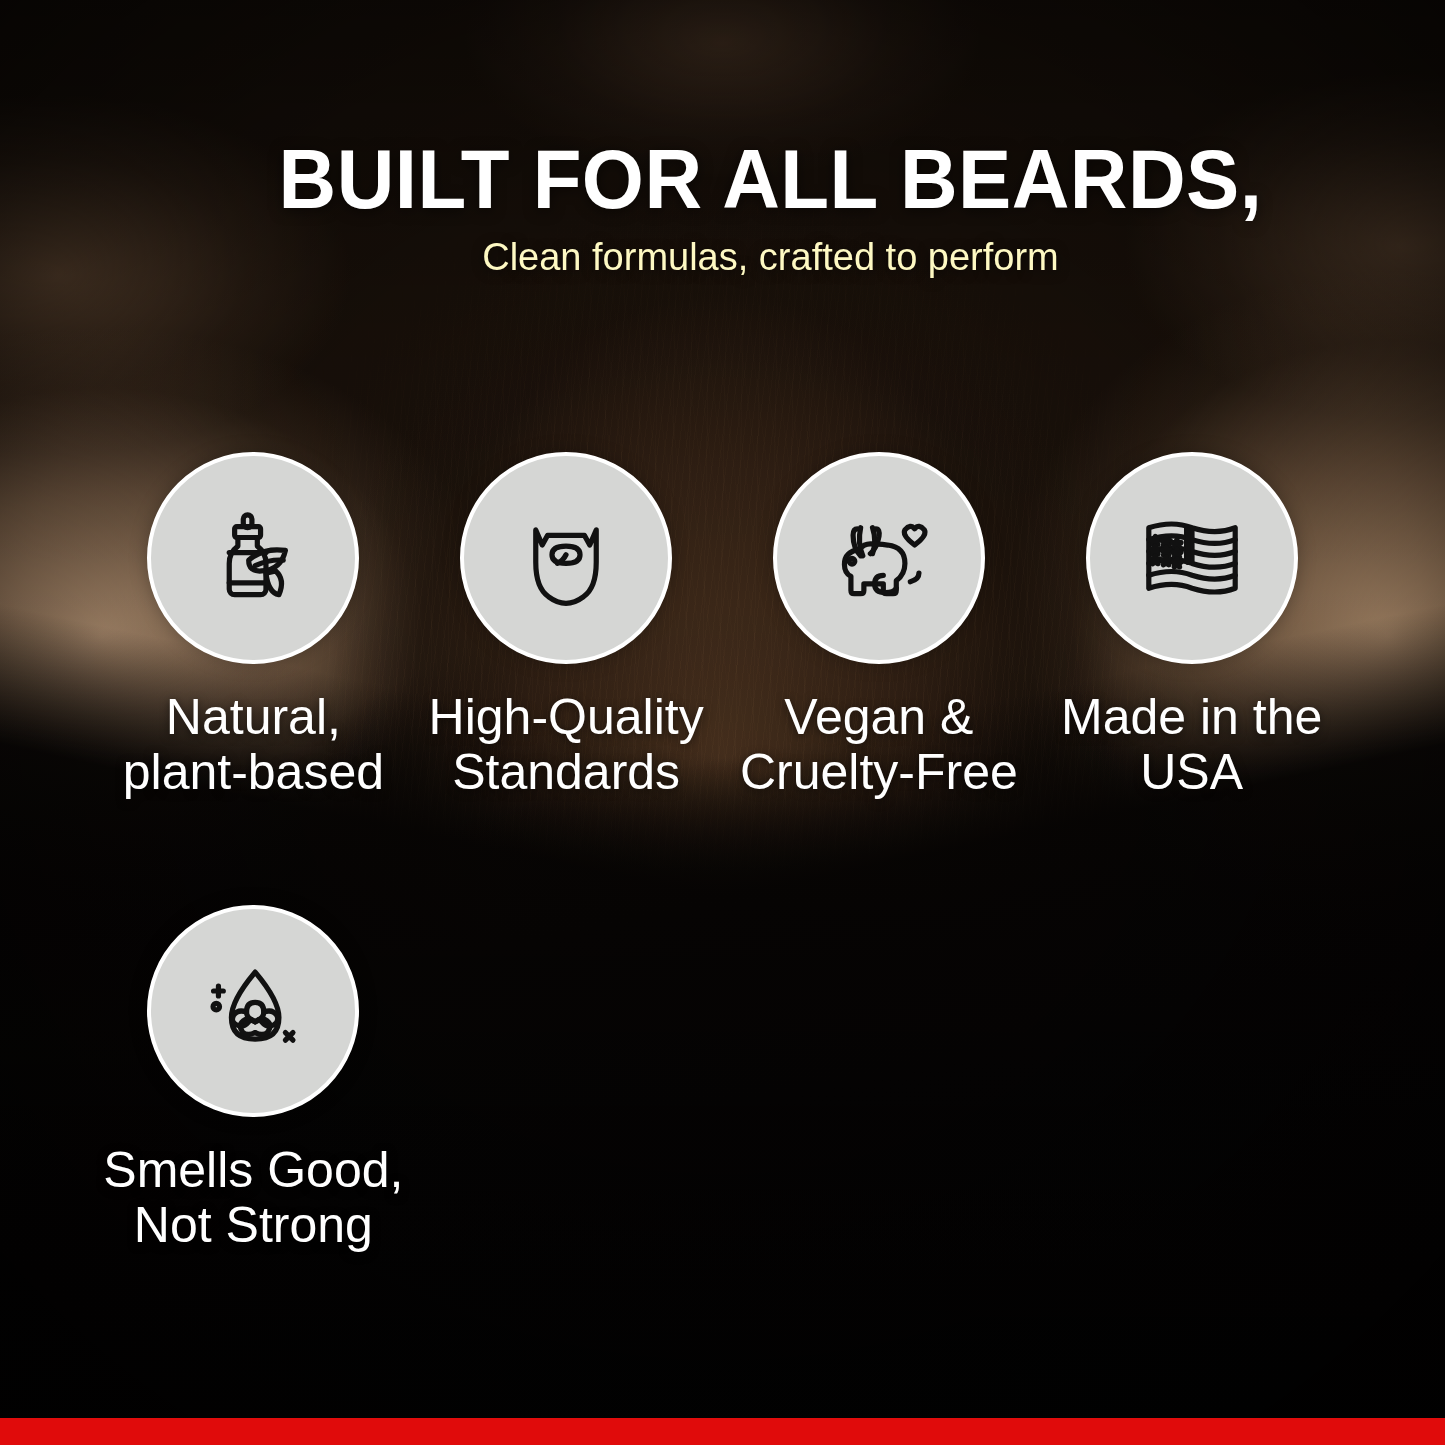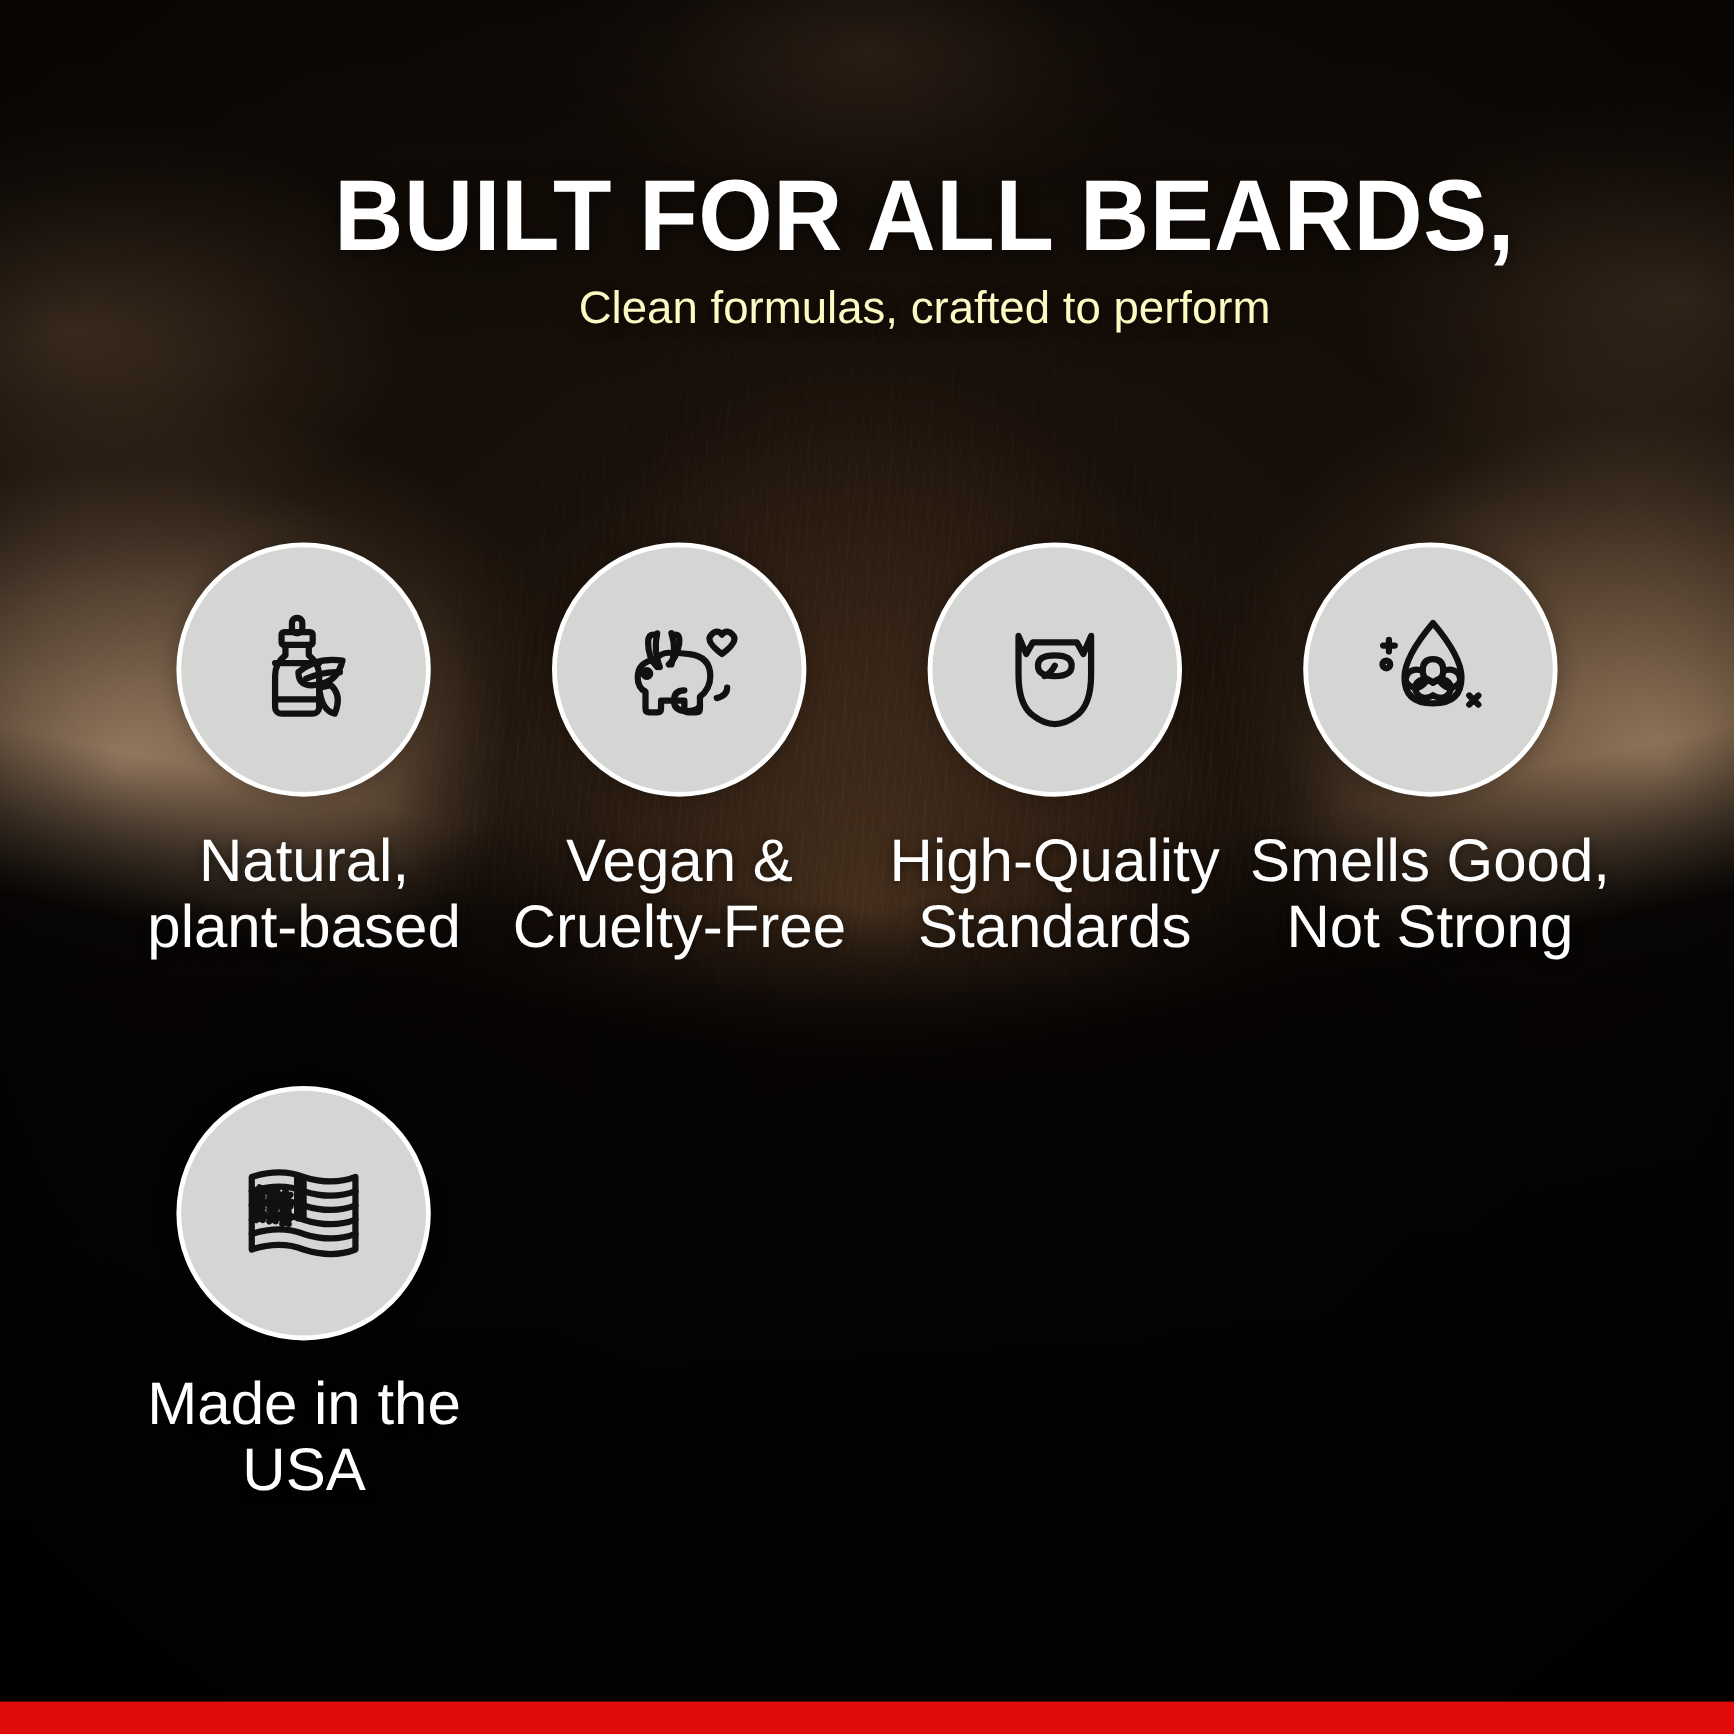--- a/index.html
+++ b/index.html
@@ -200,62 +200,45 @@
           <path d="M52 57 q14 -6 26 -5"></path>
           <path d="M62 64 q2 18 12 20 q6 -14 -3 -22 z"></path>
         </svg>
       </div>
       <div class="feature-label">Natural, plant-based</div>
     </div>
 
     <div class="feature">
       <div class="badge">
         <svg viewBox="0 0 100 100">
+          <path d="M22 24 v30 q0 24 12 32 q8 6 16 6 q8 0 16 -6 q12 -8 12 -32 v-30 l-6 14 l-5 -9 h-34 l-5 9 z"></path>
+          <path d="M37 47 q0 -8 13 -8 q13 0 13 8 q0 8 -13 8 q-13 0 -13 -8 z"></path>
+          <path d="M50 47 q-3 6 -8 8"></path>
+        </svg>
+      </div>
+      <div class="feature-label">High-Quality Standards</div>
+    </div>
+
+    <div class="feature">
+      <div class="badge">
+        <svg viewBox="0 0 100 100">
           <path d="M33 22 q-3 14 2 26"></path>
           <path d="M30 23 q-4 0 -4 6 q0 12 7 19"></path>
           <path d="M44 22 q4 12 0 24"></path>
           <path d="M47 23 q4 0 3 7 q-2 11 -8 16"></path>
           <path d="M32 42 q-14 2 -14 14 q0 8 6 11 v13 q0 3 3 3 h6 q3 0 3 -3 v-6 h18 v6 q0 3 3 3 h6 q3 0 3 -3 v-9 q8 -6 8 -16 q0 -15 -16 -17 q-10 -1 -16 -1 q-6 0 -10 5 z"></path>
           <circle cx="25" cy="53" r="2.6"></circle>
           <path d="M79 72 q8 -2 8 -8"></path>
           <path d="M54 66 q-8 0 -8 8 q0 8 10 8 q8 0 10 -4"></path>
           <path d="M74 24 q5 -6 9 -1 q4 -5 9 1 q3 5 -9 14 q-12 -9 -9 -14 z"></path>
         </svg>
       </div>
       <div class="feature-label">Vegan &amp; Cruelty-Free</div>
     </div>
 
-    <div class="feature">
-      <div class="badge">
-        <svg viewBox="0 0 100 100">
-          <path d="M22 24 v30 q0 24 12 32 q8 6 16 6 q8 0 16 -6 q12 -8 12 -32 v-30 l-6 14 l-5 -9 h-34 l-5 9 z"></path>
-          <path d="M37 47 q0 -8 13 -8 q13 0 13 8 q0 8 -13 8 q-13 0 -13 -8 z"></path>
-          <path d="M50 47 q-3 6 -8 8"></path>
-        </svg>
-      </div>
-      <div class="feature-label">High-Quality Standards</div>
-    </div>
-
-
-    <div class="feature">
-      <div class="badge">
-        <svg viewBox="0 0 100 100">
-          <path d="M52 14 q22 26 22 42 q0 20 -22 20 q-22 0 -22 -20 q0 -16 22 -42 z"></path>
-          <path d="M52 42 q8 0 8 9 q0 6 -8 9 q-8 -3 -8 -9 q0 -9 8 -9 z"></path>
-          <path d="M52 60 q6 -5 11 -1 q5 4 1 10 q-4 5 -12 1"></path>
-          <path d="M52 60 q-6 -5 -11 -1 q-5 4 -1 10 q4 5 12 1"></path>
-          <path d="M44 51 q-8 -3 -12 3 q-3 6 3 9 q6 3 11 -3"></path>
-          <path d="M60 51 q8 -3 12 3 q3 6 -3 9 q-6 3 -11 -3"></path>
-          <path d="M18 27 v9 M13.5 31.5 h9"></path>
-          <circle cx="16" cy="46" r="3"></circle>
-          <path d="M80 70 l7 7 M87 70 l-7 7"></path>
-        </svg>
-      </div>
-      <div class="feature-label">Smells Good, Not Strong</div>
-    </div>
 
     <div class="feature">
       <div class="badge">
         <svg viewBox="0 0 100 100">
           <path d="M10 22 q22 -7 40 0 q22 7 40 0 v56 q-18 7 -40 0 q-18 -7 -40 0 z"></path>
           <path d="M10 33 q22 -7 40 0 q22 7 40 0"></path>
           <path d="M10 44 q22 -7 40 0 q22 7 40 0"></path>
           <path d="M10 55 q22 -7 40 0 q22 7 40 0"></path>
           <path d="M10 66 q22 -7 40 0 q22 7 40 0"></path>
           <path d="M45 22 q3 0.6 5 1.3 v31 q-2 -0.7 -5 -1.3 z"></path>
@@ -269,16 +252,33 @@
             <path d="M36 42 l1.1 2.6 l2.8 .2 l-2.1 1.8 l.7 2.7 l-2.5 -1.5 l-2.5 1.5 l.7 -2.7 l-2.1 -1.8 l2.8 -.2 z"></path>
             <path d="M16 48 l1.1 2.6 l2.8 .2 l-2.1 1.8 l.7 2.7 l-2.5 -1.5 l-2.5 1.5 l.7 -2.7 l-2.1 -1.8 l2.8 -.2 z"></path>
             <path d="M26 49 l1.1 2.6 l2.8 .2 l-2.1 1.8 l.7 2.7 l-2.5 -1.5 l-2.5 1.5 l.7 -2.7 l-2.1 -1.8 l2.8 -.2 z"></path>
             <path d="M36 51 l1.1 2.6 l2.8 .2 l-2.1 1.8 l.7 2.7 l-2.5 -1.5 l-2.5 1.5 l.7 -2.7 l-2.1 -1.8 l2.8 -.2 z"></path>
           </g>
         </svg>
       </div>
       <div class="feature-label">Made in the USA</div>
     </div>
 
+    <div class="feature">
+      <div class="badge">
+        <svg viewBox="0 0 100 100">
+          <path d="M52 14 q22 26 22 42 q0 20 -22 20 q-22 0 -22 -20 q0 -16 22 -42 z"></path>
+          <path d="M52 42 q8 0 8 9 q0 6 -8 9 q-8 -3 -8 -9 q0 -9 8 -9 z"></path>
+          <path d="M52 60 q6 -5 11 -1 q5 4 1 10 q-4 5 -12 1"></path>
+          <path d="M52 60 q-6 -5 -11 -1 q-5 4 -1 10 q4 5 12 1"></path>
+          <path d="M44 51 q-8 -3 -12 3 q-3 6 3 9 q6 3 11 -3"></path>
+          <path d="M60 51 q8 -3 12 3 q3 6 -3 9 q-6 3 -11 -3"></path>
+          <path d="M18 27 v9 M13.5 31.5 h9"></path>
+          <circle cx="16" cy="46" r="3"></circle>
+          <path d="M80 70 l7 7 M87 70 l-7 7"></path>
+        </svg>
+      </div>
+      <div class="feature-label">Smells Good, Not Strong</div>
+    </div>
+
   </div>
 
   <div class="red-bar"></div>
 </div>
 
 </body></html>

